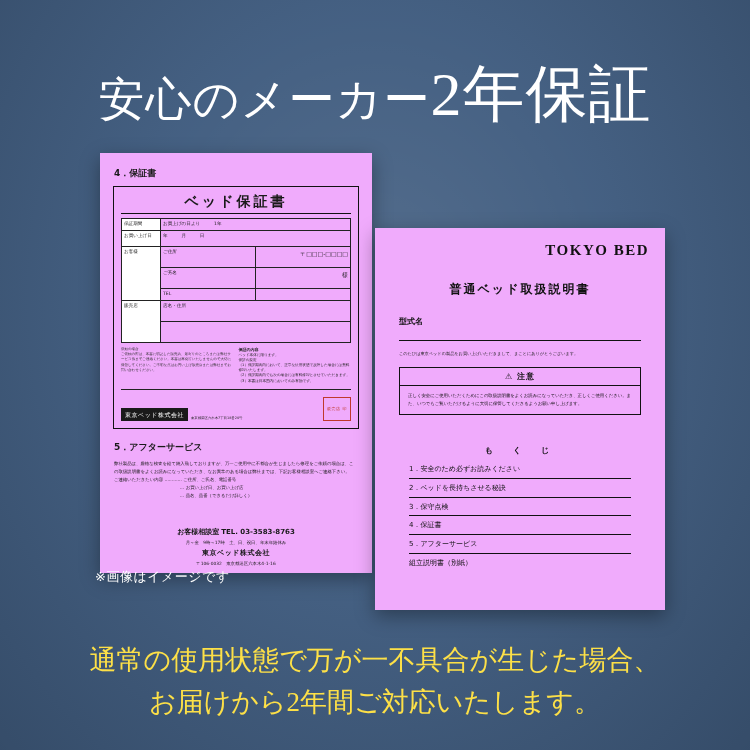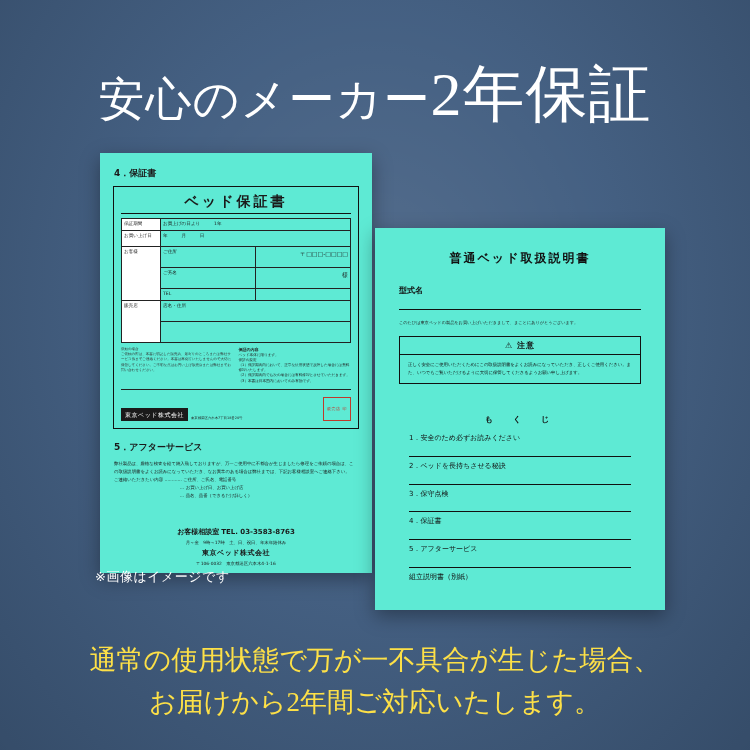--- a/index.html
+++ b/index.html
@@ -48,21 +48,21 @@
     font-size: 46px;
   }
   .headline .big {
     font-size: 62px;
     font-weight: normal;
   }
 
   
   .doc {
     position: absolute;
-    background: #5eead4;
+    background: #f0abfc;
     box-shadow: 0 6px 18px rgba(0,0,0,0.35);
     overflow: hidden;
   }
 
   
   .doc-left {
     left: 100px;
     top: 153px;
     width: 272px;
     height: 420px;
@@ -241,21 +241,21 @@
     margin-top: 30px;
     font-weight: bold;
   }
   .toc {
     margin: 7px 34px 0 34px;
     font-size: 7px;
     line-height: 1.95;
   }
   .toc-item {
     border-bottom: 0.8px solid #111;
-    padding-bottom: 10px;
+    padding-bottom: 1px;
     margin-bottom: 3px;
   }
   .toc-item.nodash { border-bottom: none; font-family: Liberation Serif, serif; }
 
   .image-note {
     position: absolute;
     left: 95px;
     top: 568px;
     color: #ffffff;
     font-size: 13px;
@@ -363,20 +363,21 @@
         <div><span class="big">お客様相談室</span>
           <span class="big">TEL. 03-3583-8763</span></div>
         <div style="font-size:4.4px">月～金　9時～17時　土、日、祝日、年末年始休み</div>
         <div class="cname2">東京ベッド株式会社</div>
         <div class="addr">〒106-0032　東京都港区六本木4-1-16</div>
       </div>
     </div>
   </div>
 
   <div class="doc doc-right">
+    <div class="brand">TOKYO BED</div>
     <div class="m-title">普通ベッド取扱説明書</div>
 
     <div class="m-model">
       <span>型式名</span>
       <div class="line"></div>
     </div>
 
     <div class="m-note">このたびは東京ベッドの製品をお買い上げいただきまして、まことにありがとうございます。</div>
 
     <div class="caution">

